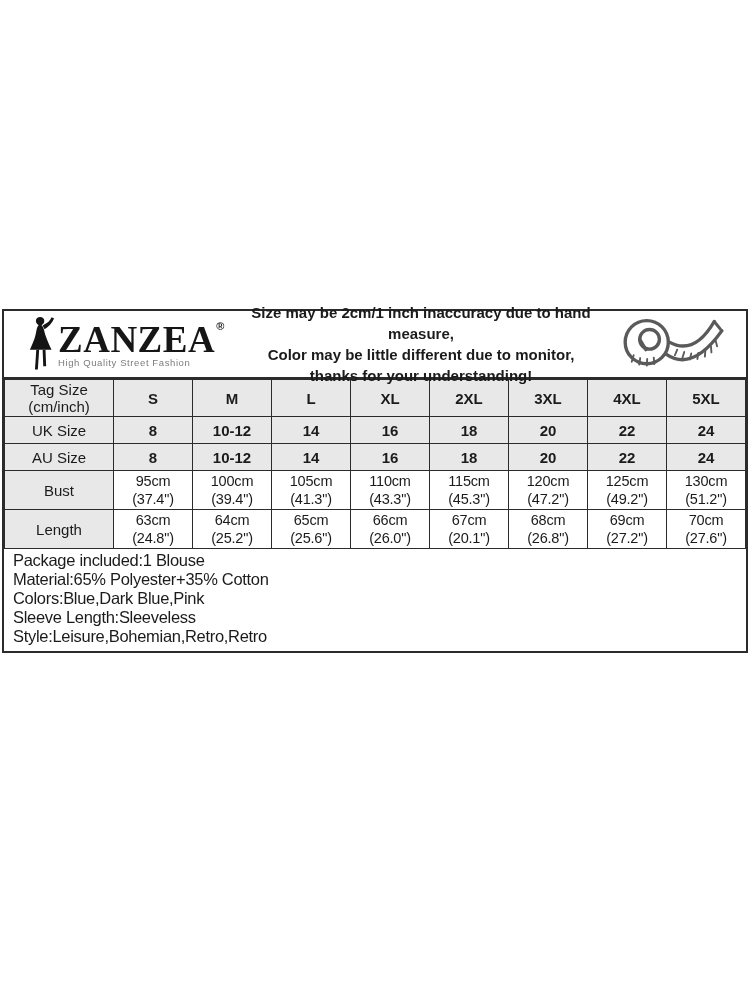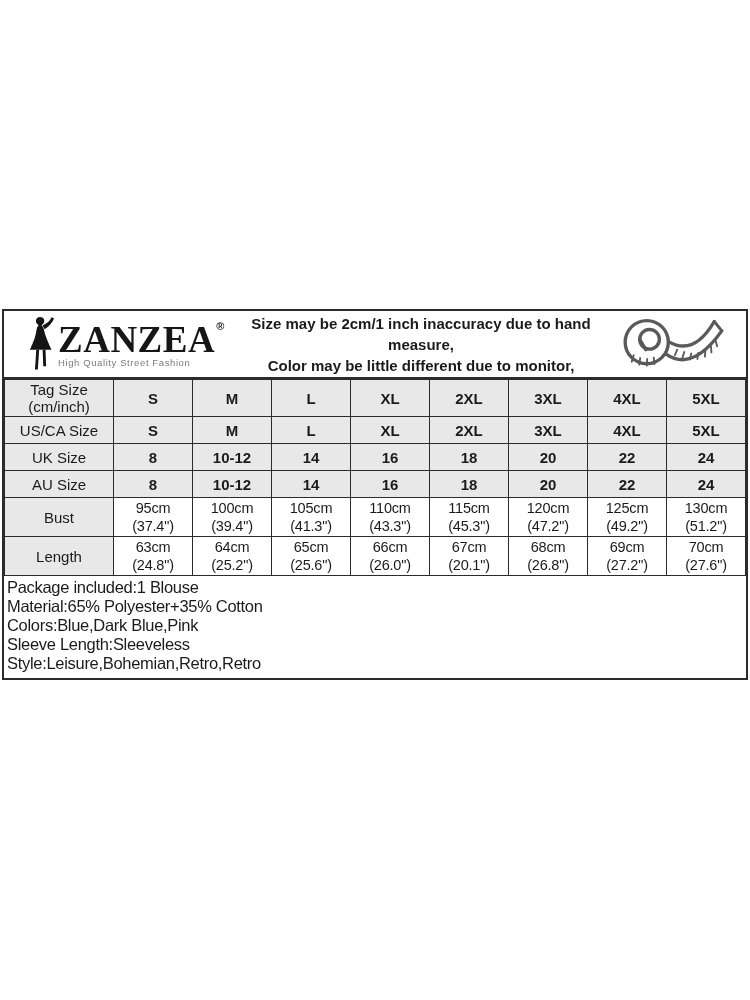--- a/index.html
+++ b/index.html
@@ -23,21 +23,21 @@
   table{border-collapse:collapse;width:100%;table-layout:fixed;}
   th,td{border:1.5px solid #2b2b2b;text-align:center;vertical-align:middle;padding:1px 2px;}
   th.rl{width:104px;background:#e8e8e8;font-weight:400;font-size:15px;white-space:pre-line;line-height:17px;}
   td.sv{font-weight:700;font-size:15px;background:#e8e8e8;}
   td.mv{font-weight:400;font-size:14.5px;background:#ffffff;white-space:pre-line;line-height:18px;letter-spacing:-.2px;}
   tr.h34 td,tr.h34 th{height:33px;}
   tr.h26 td,tr.h26 th{height:24px;}
   tr.h37 td,tr.h37 th{height:35px;}
 
   
-  .details{padding:2px 3px 5px;font-size:16.5px;line-height:19px;letter-spacing:-.3px;font-weight:400;}
+  .details{padding:2px 9px 5px;font-size:16.5px;line-height:19px;letter-spacing:-.3px;font-weight:400;}
   .details div{white-space:nowrap;}
 
   svg{display:block;}
 </style>
 </head>
 <body>
 
 <div class="sheet">
   <div class="content">
 
@@ -57,20 +57,21 @@
             <span class="wordmark">ZANZEA</span>
             <span class="reg">®</span>
           </span>
           <span class="tagline">High Quality Street Fashion</span>
         </span>
       </div>
 
       <div class="disc">
         <div>Size may be 2cm/1 inch inaccuracy due to hand measure,</div>
         <div>Color may be little different due to monitor,</div>
+        <div>thanks for your understanding!</div>
       </div>
 
       <div class="tape">
         <svg width="118" height="60" viewBox="0 0 124 64" fill="none" stroke="#5a5a5a" stroke-width="3.6" stroke-linecap="round" xmlns="http://www.w3.org/2000/svg">
           <circle cx="34" cy="30" r="23"></circle>
           <circle cx="37" cy="27" r="10.5"></circle>
           <path d="M26.5 27 L33 38"></path>
           <path d="M55 43 C74 56 94 46 114 18"></path>
           <path d="M58 30 C76 40 92 32 106 8"></path>
           <path d="M106 8 L114 18" stroke-width="3.2"></path>
@@ -89,31 +90,20 @@
           </g>
         </svg>
       </div>
     </div>
 
     <table>
       <tbody>
         <tr class="h34">
           <th class="rl">Tag Size
 (cm/inch)</th>
-          <td class="sv">S</td>
-          <td class="sv">M</td>
-          <td class="sv">L</td>
-          <td class="sv">XL</td>
-          <td class="sv">2XL</td>
-          <td class="sv">3XL</td>
-          <td class="sv">4XL</td>
-          <td class="sv">5XL</td>
-        </tr>
-        <tr class="h26">
-          <th class="rl">US/CA Size</th>
           <td class="sv">S</td>
           <td class="sv">M</td>
           <td class="sv">L</td>
           <td class="sv">XL</td>
           <td class="sv">2XL</td>
           <td class="sv">3XL</td>
           <td class="sv">4XL</td>
           <td class="sv">5XL</td>
         </tr>
         <tr class="h26">

